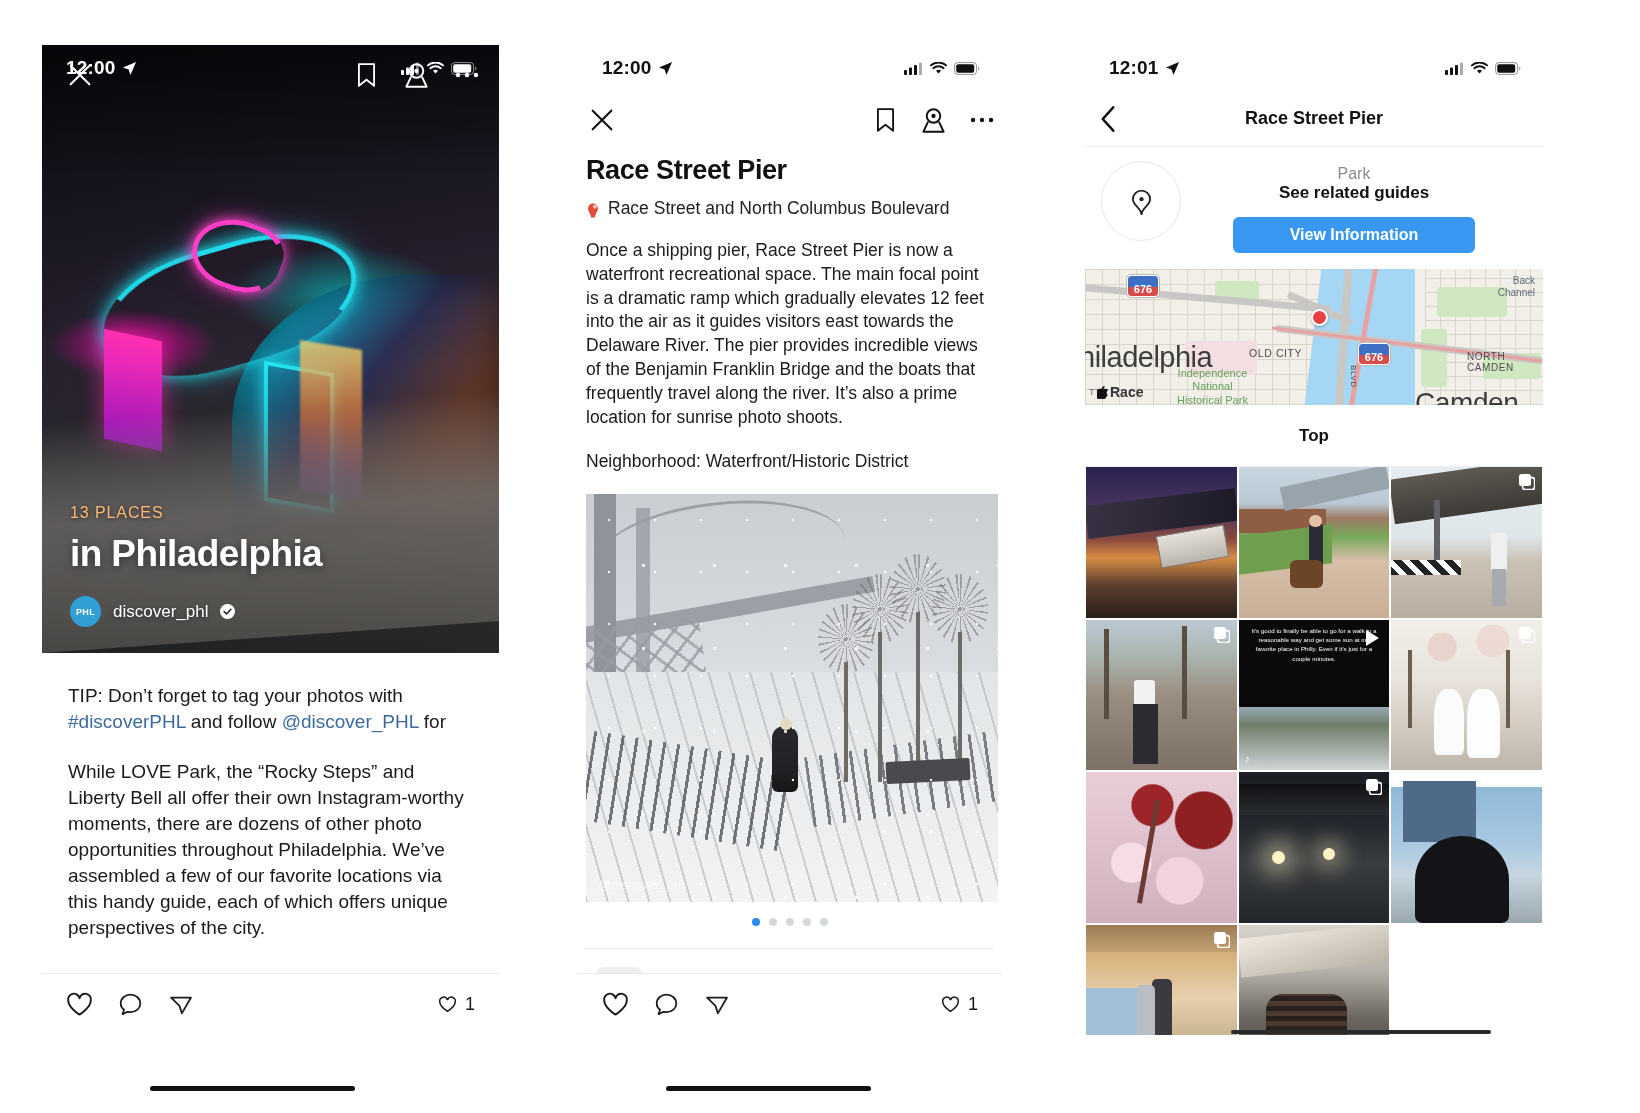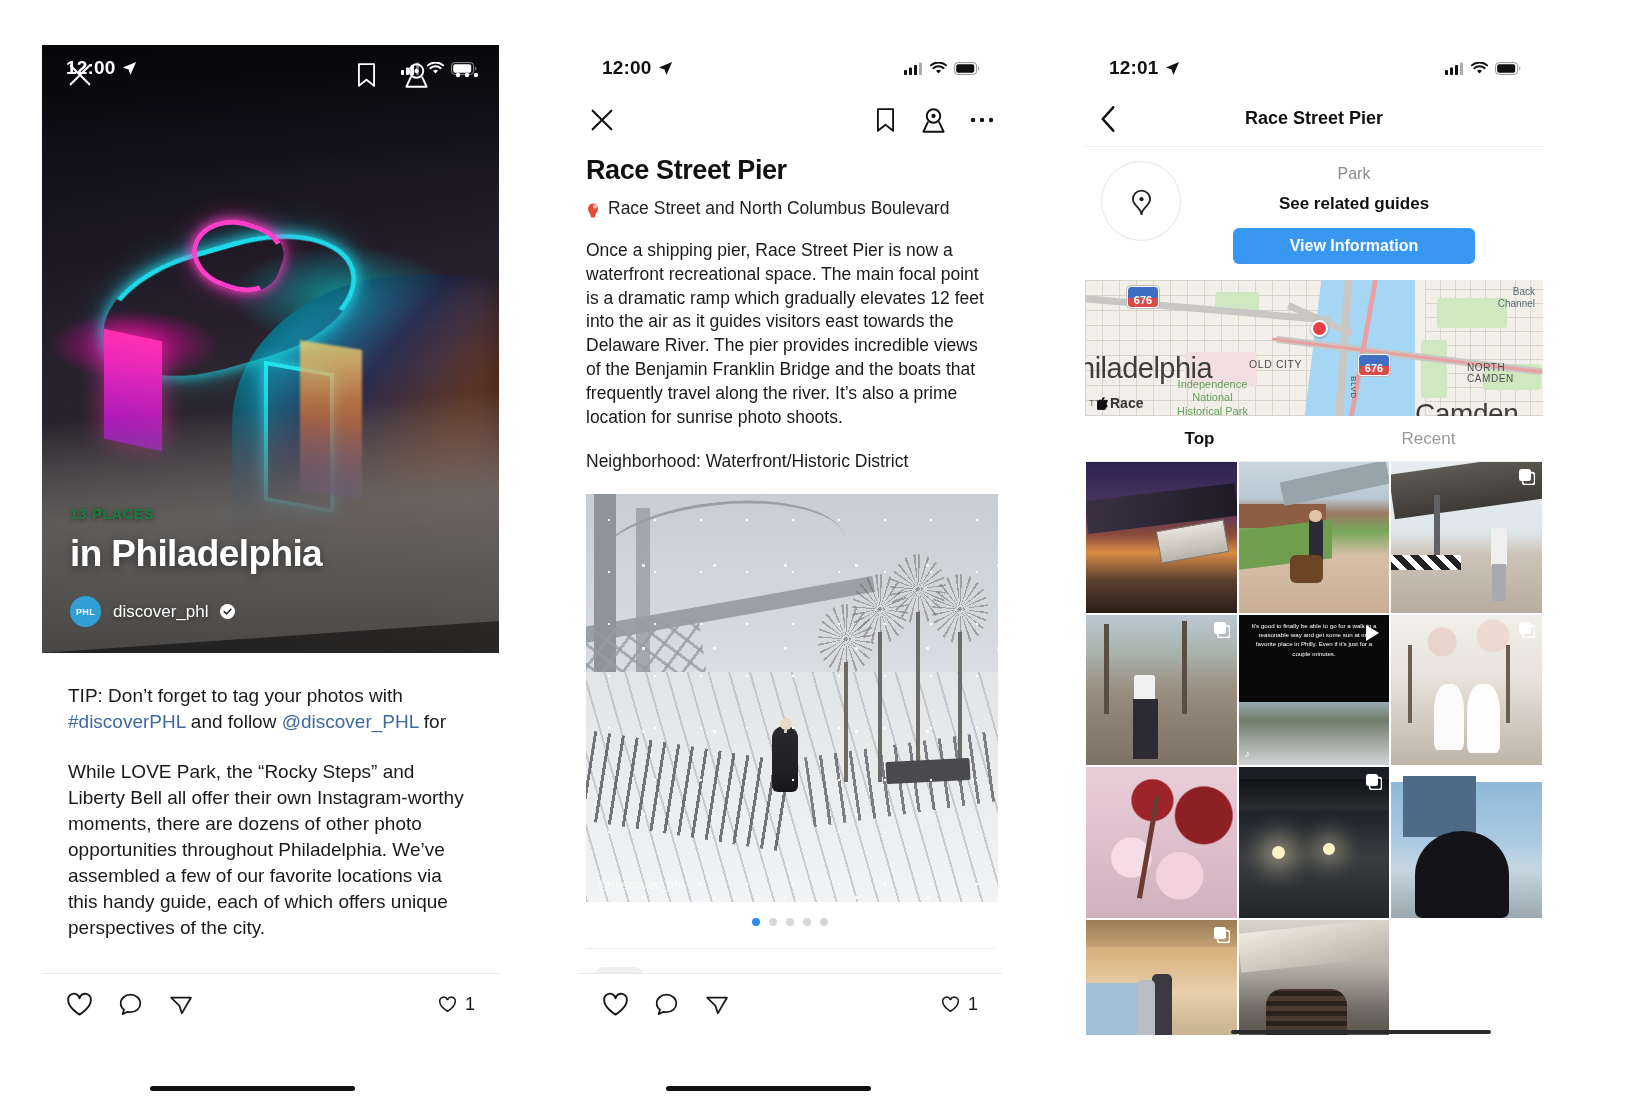--- a/index.html
+++ b/index.html
@@ -67,21 +67,21 @@
 
   .hero-nav {
     position:absolute; top:0; left:0; right:0; height:60px;
     display:flex; align-items:center; justify-content:space-between;
     padding: 0 20px 0 24px; z-index: 4;
   }
   .hero-nav-right { display:flex; align-items:center; gap: 26px; }
   .icon-btn { background:none; border:none; cursor:pointer; display:flex; align-items:center; justify-content:center; padding:0; }
 
   .hero-text { position:absolute; left:28px; bottom:26px; right:24px; z-index:4; }
-  .places-badge { color:#15803d; font-size:14px; font-weight:700; letter-spacing:.9px; margin-bottom:11px; text-shadow:0 1px 4px rgba(0,0,0,.6); }
+  .places-badge { color:#fdba74; font-size:16px; font-weight:400; letter-spacing:.9px; margin-bottom:11px; text-shadow:0 1px 4px rgba(0,0,0,.6); }
   .hero-title { color:#fff; font-size:37px; line-height:1.16; font-weight:700; letter-spacing:-.6px; text-shadow:0 2px 8px rgba(0,0,0,.45); }
   .hero-author { display:flex; align-items:center; gap:12px; margin-top:20px; }
   .avatar { width:31px; height:31px; border-radius:50%; background:#2f9fd4; display:flex; align-items:center; justify-content:center;
             color:#fff; font-size:9px; font-weight:700; letter-spacing:.3px; }
   .author-name { color:#fff; font-size:17px; font-weight:400; text-shadow:0 1px 4px rgba(0,0,0,.5); }
   .verified { width:15px; height:15px; }
 
   .p1-body { padding: 30px 26px 0 26px; }
   .p1-para { font-size:19px; line-height:1.37; color:#1a1a1a; }
   .p1-para + .p1-para { margin-top: 24px; }
@@ -163,21 +163,21 @@
   
   #panel3 .topnav3 {
     height:56px; display:flex; align-items:center; padding: 0 16px;
     border-bottom:1px solid #ededed; position:relative;
   }
   .p3-title { position:absolute; left:0; right:0; text-align:center; font-size:18px; font-weight:700; color:#111; pointer-events:none;}
   .p3-head { display:flex; align-items:flex-start; padding: 14px 16px 10px 16px; }
   .p3-circle { width:80px; height:80px; border-radius:50%; border:1px solid #e6e6e6; display:flex; align-items:center; justify-content:center; flex:none; }
   .p3-headinfo { flex:1; text-align:center; padding-top:4px; }
   .p3-cat { font-size:16px; color:#8c8c8c; }
-  .p3-guides { font-size:17px; font-weight:700; color:#111; margin-top:11px; }
+  .p3-guides { font-size:17px; font-weight:700; color:#111; }
   .p3-btn { margin: 14px auto 0 auto; width:242px; height:36px; border-radius:6px; background:#3897f0; color:#fff;
             font-size:16px; font-weight:700; display:flex; align-items:center; justify-content:center; border:none; cursor:pointer; }
 
   .map { position:relative; width:458px; height:136px; overflow:hidden; margin-top:6px;
     background: linear-gradient(180deg,#f1eee7,#ece8e0); }
   .map-land { position:absolute; inset:0; background:#f2efe9; }
   .map-grid { position:absolute; left:0; top:0; width:270px; height:136px;
      background: repeating-linear-gradient(90deg, rgba(215,210,200,.9) 0 1px, transparent 1px 17px),
                  repeating-linear-gradient(0deg, rgba(215,210,200,.9) 0 1px, transparent 1px 15px); }
   .map-water { position:absolute; left:228px; top:0; width:100px; height:136px; background:#a5d7f5; transform: skewX(-7deg); }
@@ -195,21 +195,21 @@
   .shield span { margin-bottom:1px; }
   .map-pin { position:absolute; width:17px; height:17px; border-radius:50%; background:#e84040; border:2px solid #fff; box-shadow:0 1px 3px rgba(0,0,0,.3); }
   .map-lbl { position:absolute; color:#4c4c4c; font-size:10.5px; letter-spacing:.6px; }
   .map-city { position:absolute; color:#3d3d3d; font-size:29px; letter-spacing:-.5px; }
   .map-city2 { position:absolute; color:#3d3d3d; font-size:28px; letter-spacing:-.4px; }
   .map-park { position:absolute; color:#63a05c; font-size:11px; text-align:center; line-height:1.22; }
   .map-attr { position:absolute; left:12px; bottom:5px; display:flex; align-items:center; gap:2px; font-size:14px; color:#333; font-weight:600;}
   .map-attr-small { position:absolute; left:4px; bottom:8px; font-size:9px; color:#6a6a6a; letter-spacing:.4px;}
   .map-back { position:absolute; right:8px; top:6px; color:#5a6a76; font-size:10px; text-align:right; line-height:1.2;}
 
-  .tabs { display:flex; height:46px; border-bottom:1px solid #efefef; }
+  .tabs { display:flex; height:62px; border-bottom:1px solid #efefef; }
   .tab { flex:1; display:flex; align-items:center; justify-content:center; font-size:17px; color:#9a9a9a; cursor:pointer; }
   .tab.active { color:#111; font-weight:700; }
 
   .grid { display:grid; grid-template-columns: repeat(3, 1fr); gap: 2px; padding: 0 1px; }
   .cell { position:relative; width:100%; padding-top:100%; overflow:hidden; background:#ddd; }
   .cell > .cimg { position:absolute; inset:0; }
   .multi-ic { position:absolute; right:7px; top:7px; width:16px; height:16px; }
   .play-ic { position:absolute; right:10px; top:10px; width:0; height:0; border-left:13px solid #fff; border-top:8px solid transparent; border-bottom:8px solid transparent; }
   .vid-cap { position:absolute; left:0; top:0; right:0; height:58%; background:#0a0a0a; color:#fff;
              font-size:6.2px; line-height:1.5; text-align:center; padding:6px 10px 0 10px; }
@@ -591,21 +591,20 @@
       <div class="map-attr">
         <svg width="11" height="13" viewBox="0 0 11 13">
           <path d="M7.6 0c.1.9-.3 1.8-.8 2.4-.6.7-1.4 1.2-2.2 1.1-.1-.9.3-1.8.8-2.4C6 .4 6.9 0 7.6 0zM10 9.6c-.3.8-.5 1.1-.9 1.8-.6.9-1.4 2-2.4 2-.9 0-1.1-.6-2.3-.6s-1.5.6-2.3.6c-1 0-1.8-1-2.4-1.9C-1 9.1-1.2 5.9.2 4.2c.8-.9 1.8-1.5 3-1.5 1.1 0 1.8.6 2.7.6.9 0 1.4-.6 2.7-.6 1 0 2 .5 2.7 1.4-2.4 1.3-2 4.7.7 5.5z" fill="#111"></path>
         </svg>
         <span>Race</span>
       </div>
     </div>
 
     <div class="tabs">
       <div class="tab active">Top</div>
-      <div class="tab">Recent</div>
     </div>
 
     <div class="grid">
 
       <div class="cell">
         <div class="cimg" style="background:
           linear-gradient(180deg,#2b2250 0%, #4a3460 28%, #8a4a3c 48%, #d98c46 60%, #5c4030 78%, #2a1e18 100%);"></div>
         <div style="position:absolute;left:0;top:20%;width:100%;height:22%;background:linear-gradient(100deg,#3a3244,#1d1a26);transform:rotate(-7deg);"></div>
         <div style="position:absolute;right:6%;top:42%;width:46%;height:22%;background:linear-gradient(180deg,#e6e2db,#b9b4ab);transform:rotate(-10deg);border:1px solid #7d7870;"></div>
       </div>

